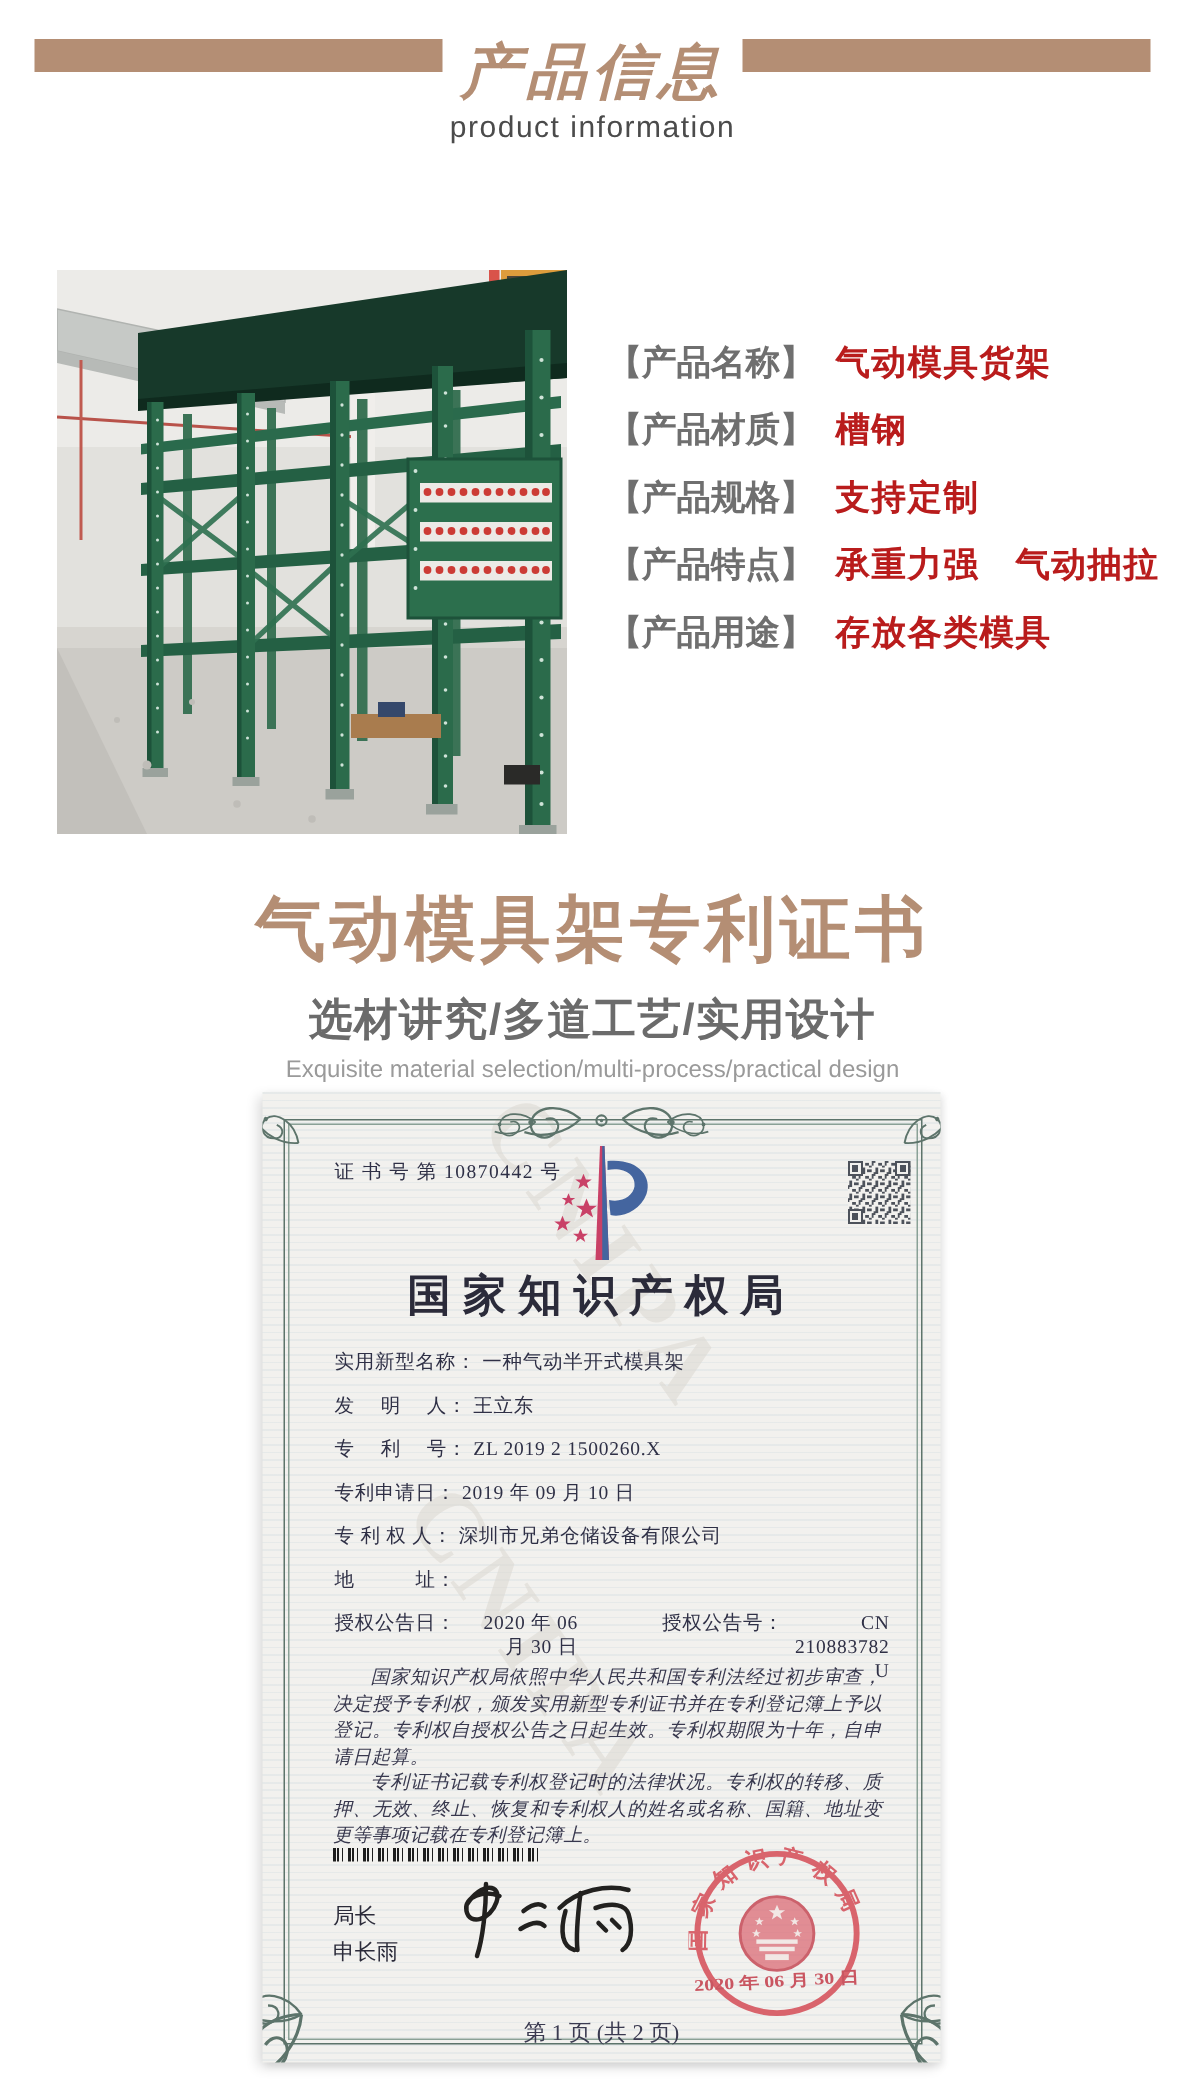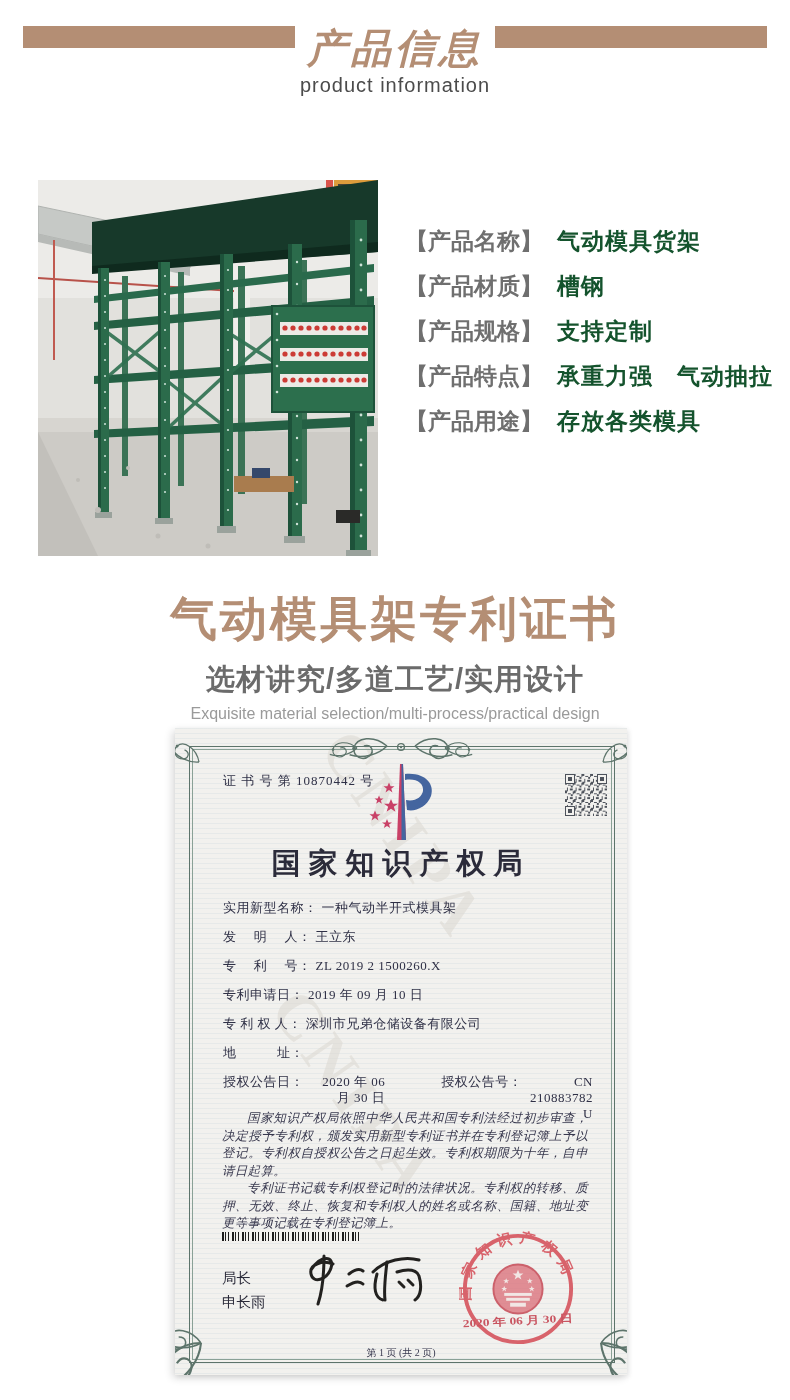--- a/index.html
+++ b/index.html
@@ -16,21 +16,21 @@
     margin:0 12px;font-size:40px;font-weight:700;color:#b48e74;
     letter-spacing:4px;line-height:44px;white-space:nowrap;
   }
   .hdr-en{text-align:center;font-size:20px;color:#4b4b4b;margin-top:4px;letter-spacing:1px;}
   
   .product{position:absolute;top:180px;left:38px;width:714px;height:376px;}
   .photo{position:absolute;left:0;top:0;width:340px;height:376px;overflow:hidden;background:#dddcd8;}
   .specs{position:absolute;left:367px;top:50px;margin:0;padding:0;list-style:none;}
   .spec-row{display:flex;align-items:baseline;margin-bottom:22px;line-height:23px;white-space:nowrap;}
   .spec-label{font-size:23px;font-weight:700;color:#6f6f6f;}
-  .spec-value{font-size:23px;font-weight:700;color:#14532d;margin-left:14px;letter-spacing:1px;}
+  .spec-value{font-size:23px;font-weight:700;color:#b91c1c;margin-left:14px;letter-spacing:1px;}
   
   .patent-head{position:absolute;top:590px;left:0;right:0;text-align:center;}
   .patent-title{margin:0;font-size:47px;font-weight:700;color:#b48e74;letter-spacing:3px;line-height:58px;}
   .patent-sub{margin-top:12px;font-size:29px;font-weight:700;color:#6b6b6b;letter-spacing:1px;}
   .patent-sub-en{margin-top:5px;font-size:16px;color:#9a9a9a;}
   
   .certificate{
     position:absolute;left:175px;top:728px;width:452px;height:647px;
     background:
       repeating-linear-gradient(180deg, rgba(125,165,190,.10) 0 1px, rgba(0,0,0,0) 1px 5px),
@@ -65,21 +65,21 @@
     margin:0;font-size:12.5px;line-height:17.5px;text-indent:2em;text-align:justify;
     font-style:italic;color:#38384e;letter-spacing:.3px;
   }
   .barcode{
     position:absolute;left:47px;top:504px;width:138px;height:9px;
     background:repeating-linear-gradient(90deg,#1d1d1d 0 2px,#f2f1ee 2px 3px,#1d1d1d 3px 4px,#f2f1ee 4px 6px,#1d1d1d 6px 7px,#f2f1ee 7px 10px);
   }
   .signer{position:absolute;left:47px;top:538px;font-size:14.5px;line-height:24px;color:#2b2b3a;}
   .signature{position:absolute;left:122px;top:520px;width:140px;height:64px;}
   .seal{position:absolute;left:284px;top:502px;width:118px;height:118px;}
-  .page-no{position:absolute;left:0;right:0;top:618px;text-align:center;font-size:10px;color:#3a3a50;}
+  .page-no{position:absolute;left:0;right:0;top:618px;text-align:center;font-size:15px;color:#3a3a50;}
 </style>
 </head>
 <body>
 
 <div class="page">
 
   <div class="hdr">
     <div class="hdr-row">
       <span class="hdr-bar"></span>
       <h1 class="hdr-title">产品信息</h1>

